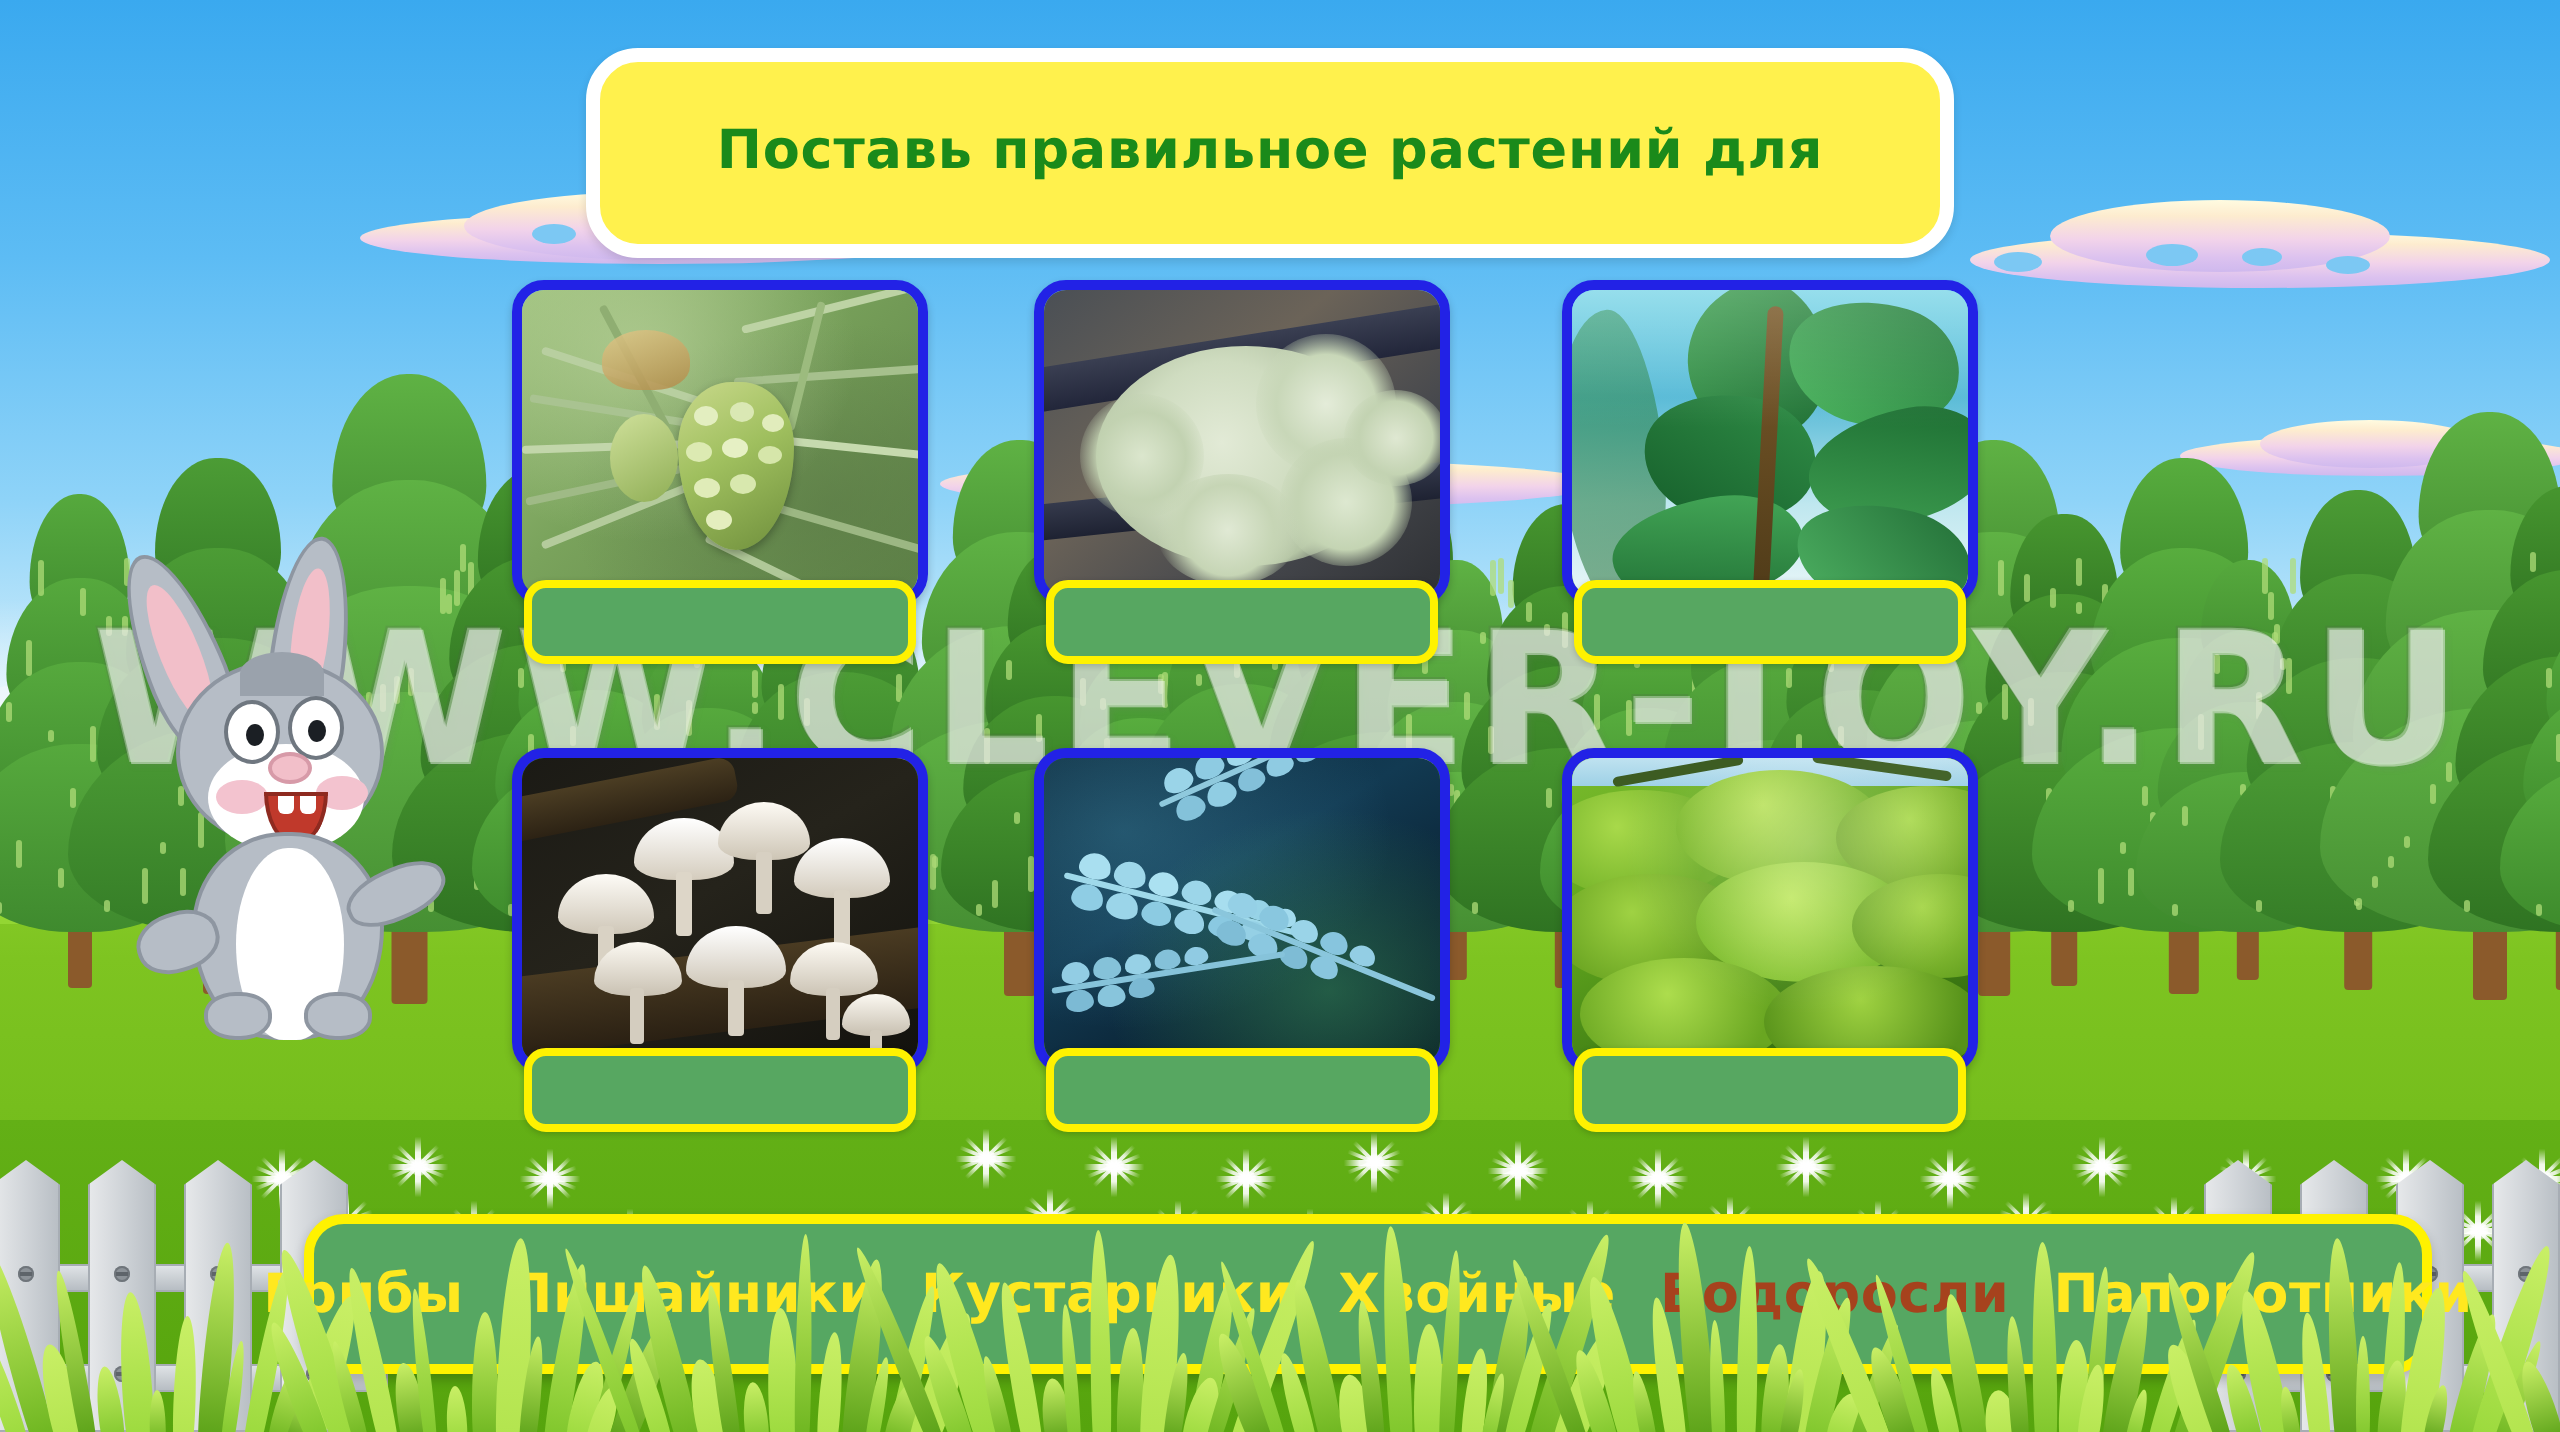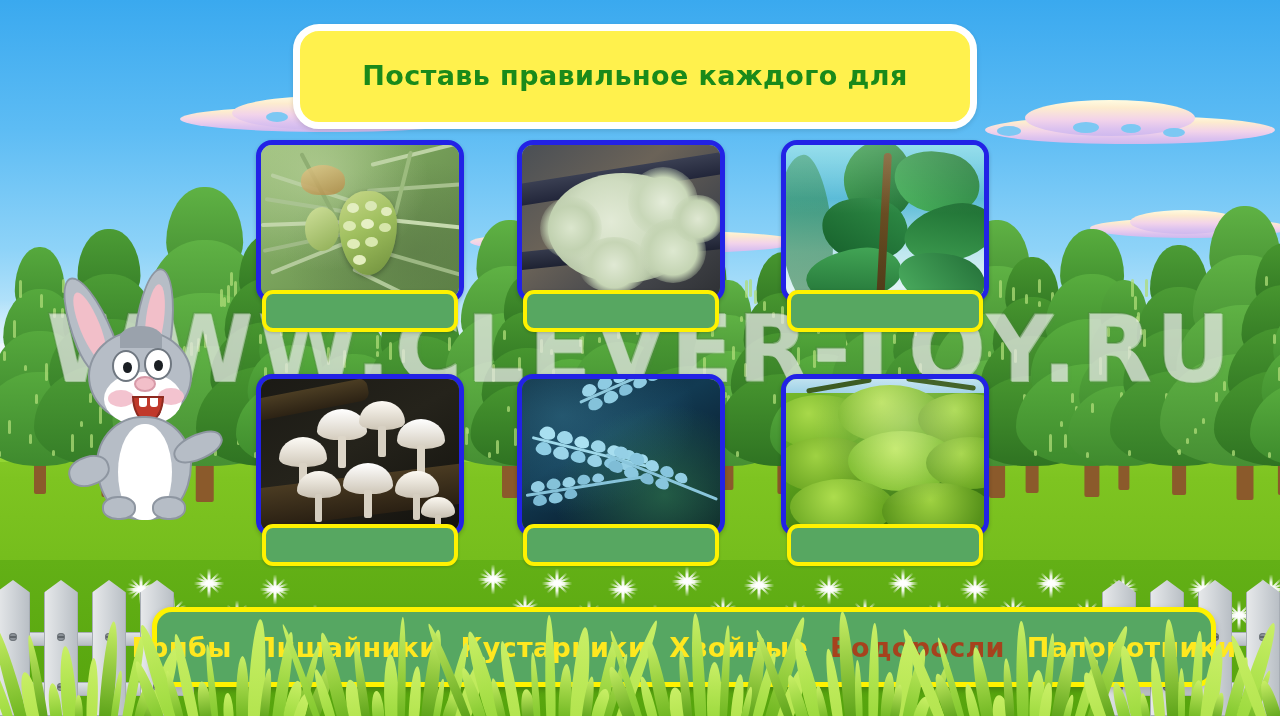--- a/index.html
+++ b/index.html
@@ -1133,21 +1133,21 @@
     <div class="r r-body" style="left:30px;top:148px;width:96px;height:104px;"></div>
     <div class="r r-belly" style="left:52px;top:156px;width:54px;height:96px;"></div>
     <div class="r r-limb" style="left:2px;top:188px;width:42px;height:30px;transform:rotate(-18deg);"></div>
     <div class="r r-limb" style="left:106px;top:166px;width:52px;height:26px;transform:rotate(-24deg);"></div>
     <div class="r r-limb" style="left:36px;top:228px;width:34px;height:24px;"></div>
     <div class="r r-limb" style="left:86px;top:228px;width:34px;height:24px;"></div>
   </div>
 
   <div class="title-banner">
     <div class="title-text">
-      <span>Поставь правильное каждого для</span><br>
+      <span>Поставь правильное растений для</span><br>
     </div>
   </div>
 
   <div class="card" style="left:256px;top:140px;">
     <div class="photo">
       <div class="ph" style="background:linear-gradient(135deg,#9bbf7a 0%,#7aa35c 40%,#5d8246 100%);">
         <div style="position:absolute;left:0;top:0;width:100%;height:100%;background:
            radial-gradient(ellipse at 30% 20%,rgba(200,220,170,.55),transparent 55%),
            radial-gradient(ellipse at 78% 70%,rgba(90,120,70,.6),transparent 60%);"></div>
         <div class="needle" style="left:10px;top:28px;width:120px;background:#b8cfa0;transform:rotate(18deg);"></div>

